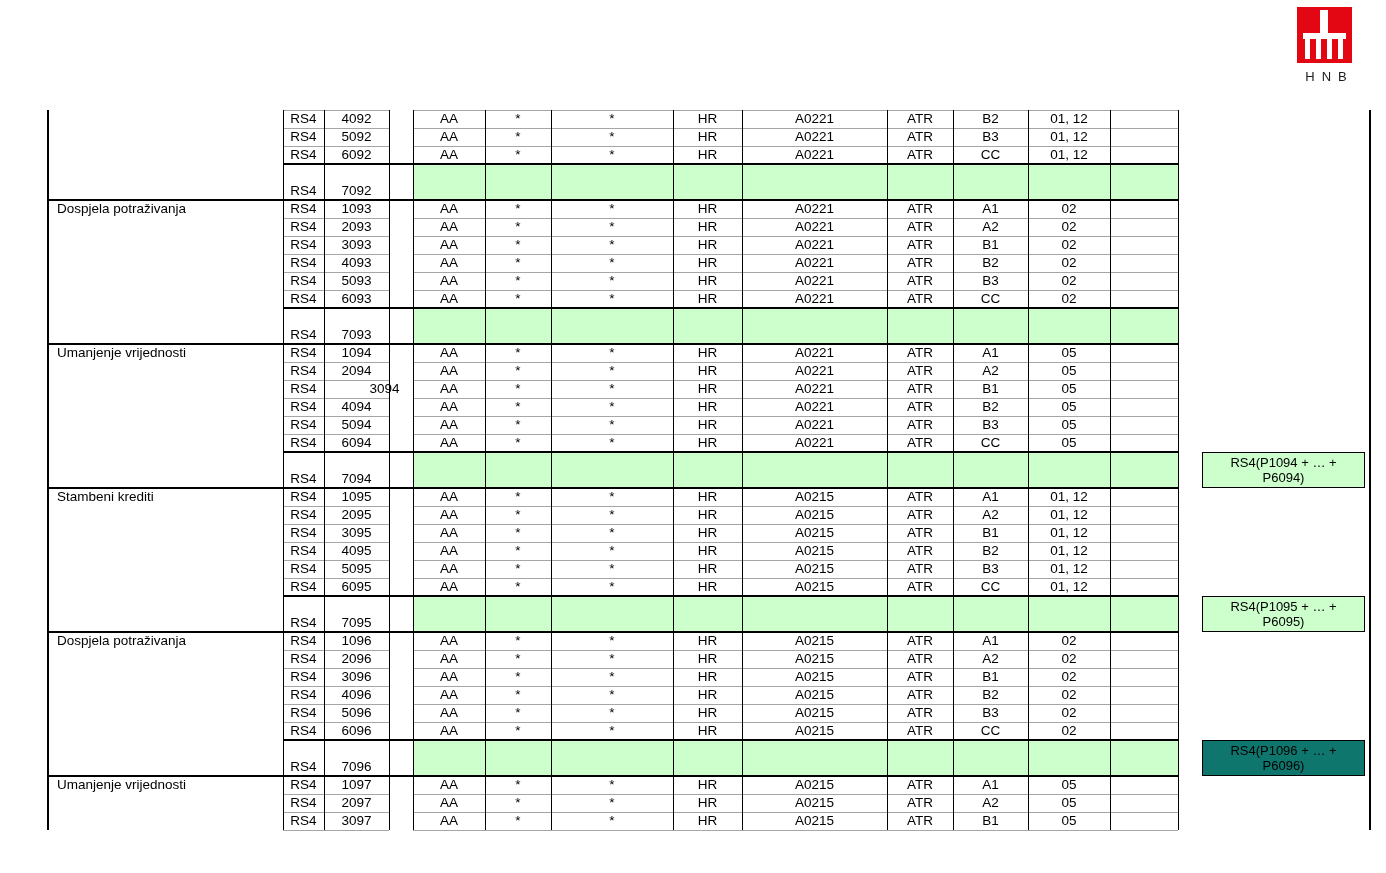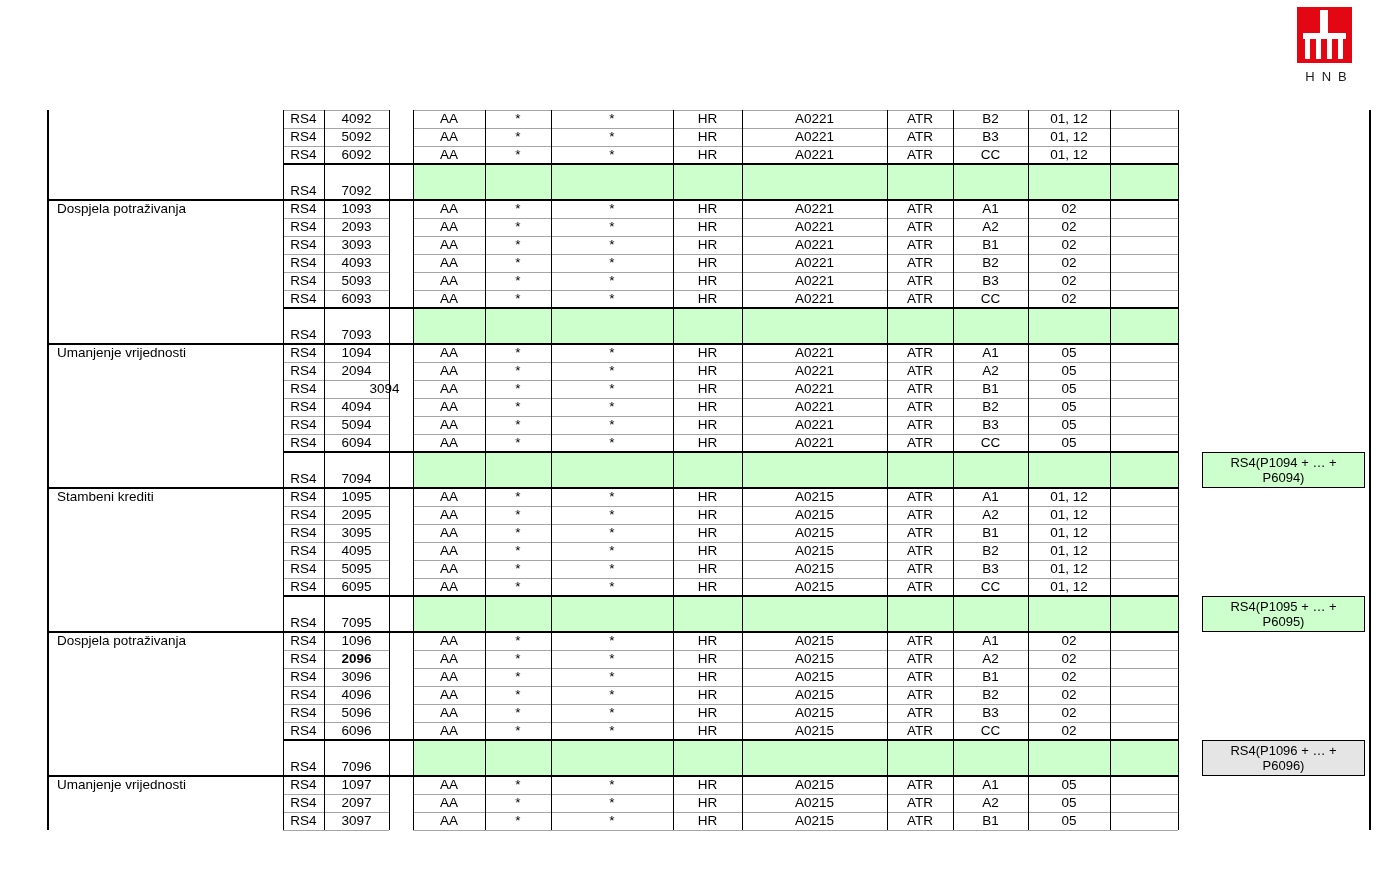--- a/index.html
+++ b/index.html
@@ -306,21 +306,21 @@
     <div class="cell" style="left: 413px; top: 632px; width: 72px; height: 18px;">AA</div>
     <div class="cell" style="left: 485px; top: 632px; width: 66px; height: 18px;">*</div>
     <div class="cell" style="left: 551px; top: 632px; width: 122px; height: 18px;">*</div>
     <div class="cell" style="left: 673px; top: 632px; width: 69px; height: 18px;">HR</div>
     <div class="cell" style="left: 742px; top: 632px; width: 145px; height: 18px;">A0215</div>
     <div class="cell" style="left: 887px; top: 632px; width: 66px; height: 18px;">ATR</div>
     <div class="cell" style="left: 953px; top: 632px; width: 75px; height: 18px;">A1</div>
     <div class="cell" style="left: 1028px; top: 632px; width: 82px; height: 18px;">02</div>
     <div class="cell" style="left: 1110px; top: 632px; width: 68px; height: 18px;"></div>
     <div class="cell" style="left: 283px; top: 650px; width: 41px; height: 18px;">RS4</div>
-    <div class="cell" style="left: 324px; top: 650px; width: 65px; height: 18px; font-weight: bold;">2096</div>
+    <div class="cell" style="left: 324px; top: 650px; width: 65px; height: 18px;">2096</div>
     <div class="cell" style="left: 413px; top: 650px; width: 72px; height: 18px;">AA</div>
     <div class="cell" style="left: 485px; top: 650px; width: 66px; height: 18px;">*</div>
     <div class="cell" style="left: 551px; top: 650px; width: 122px; height: 18px;">*</div>
     <div class="cell" style="left: 673px; top: 650px; width: 69px; height: 18px;">HR</div>
     <div class="cell" style="left: 742px; top: 650px; width: 145px; height: 18px;">A0215</div>
     <div class="cell" style="left: 887px; top: 650px; width: 66px; height: 18px;">ATR</div>
     <div class="cell" style="left: 953px; top: 650px; width: 75px; height: 18px;">A2</div>
     <div class="cell" style="left: 1028px; top: 650px; width: 82px; height: 18px;">02</div>
     <div class="cell" style="left: 1110px; top: 650px; width: 68px; height: 18px;"></div>
     <div class="cell" style="left: 283px; top: 668px; width: 41px; height: 18px;">RS4</div>
@@ -363,21 +363,21 @@
     <div class="cell" style="left: 551px; top: 722px; width: 122px; height: 18px;">*</div>
     <div class="cell" style="left: 673px; top: 722px; width: 69px; height: 18px;">HR</div>
     <div class="cell" style="left: 742px; top: 722px; width: 145px; height: 18px;">A0215</div>
     <div class="cell" style="left: 887px; top: 722px; width: 66px; height: 18px;">ATR</div>
     <div class="cell" style="left: 953px; top: 722px; width: 75px; height: 18px;">CC</div>
     <div class="cell" style="left: 1028px; top: 722px; width: 82px; height: 18px;">02</div>
     <div class="cell" style="left: 1110px; top: 722px; width: 68px; height: 18px;"></div>
     <div class="abs" style="left: 413px; top: 740px; width: 765px; height: 36px; background: rgb(204, 255, 204);"></div>
     <div class="sumcell" style="left: 283px; top: 740px; width: 41px; height: 36px;">RS4</div>
     <div class="sumcell" style="left: 324px; top: 740px; width: 65px; height: 36px;">7096</div>
-    <div class="notebox" style="left: 1202px; top: 740px; width: 163px; height: 36px; background: #e5e5e5;">
+    <div class="notebox" style="left: 1202px; top: 740px; width: 163px; height: 36px; background: #0f766e;">
       <div>RS4(P1096 + … +</div>
       <div>P6096)</div>
     </div>
     <div class="seclabel" style="left: 57px; top: 776px; height: 18px;">Umanjenje vrijednosti</div>
     <div class="cell" style="left: 283px; top: 776px; width: 41px; height: 18px;">RS4</div>
     <div class="cell" style="left: 324px; top: 776px; width: 65px; height: 18px;">1097</div>
     <div class="cell" style="left: 413px; top: 776px; width: 72px; height: 18px;">AA</div>
     <div class="cell" style="left: 485px; top: 776px; width: 66px; height: 18px;">*</div>
     <div class="cell" style="left: 551px; top: 776px; width: 122px; height: 18px;">*</div>
     <div class="cell" style="left: 673px; top: 776px; width: 69px; height: 18px;">HR</div>

